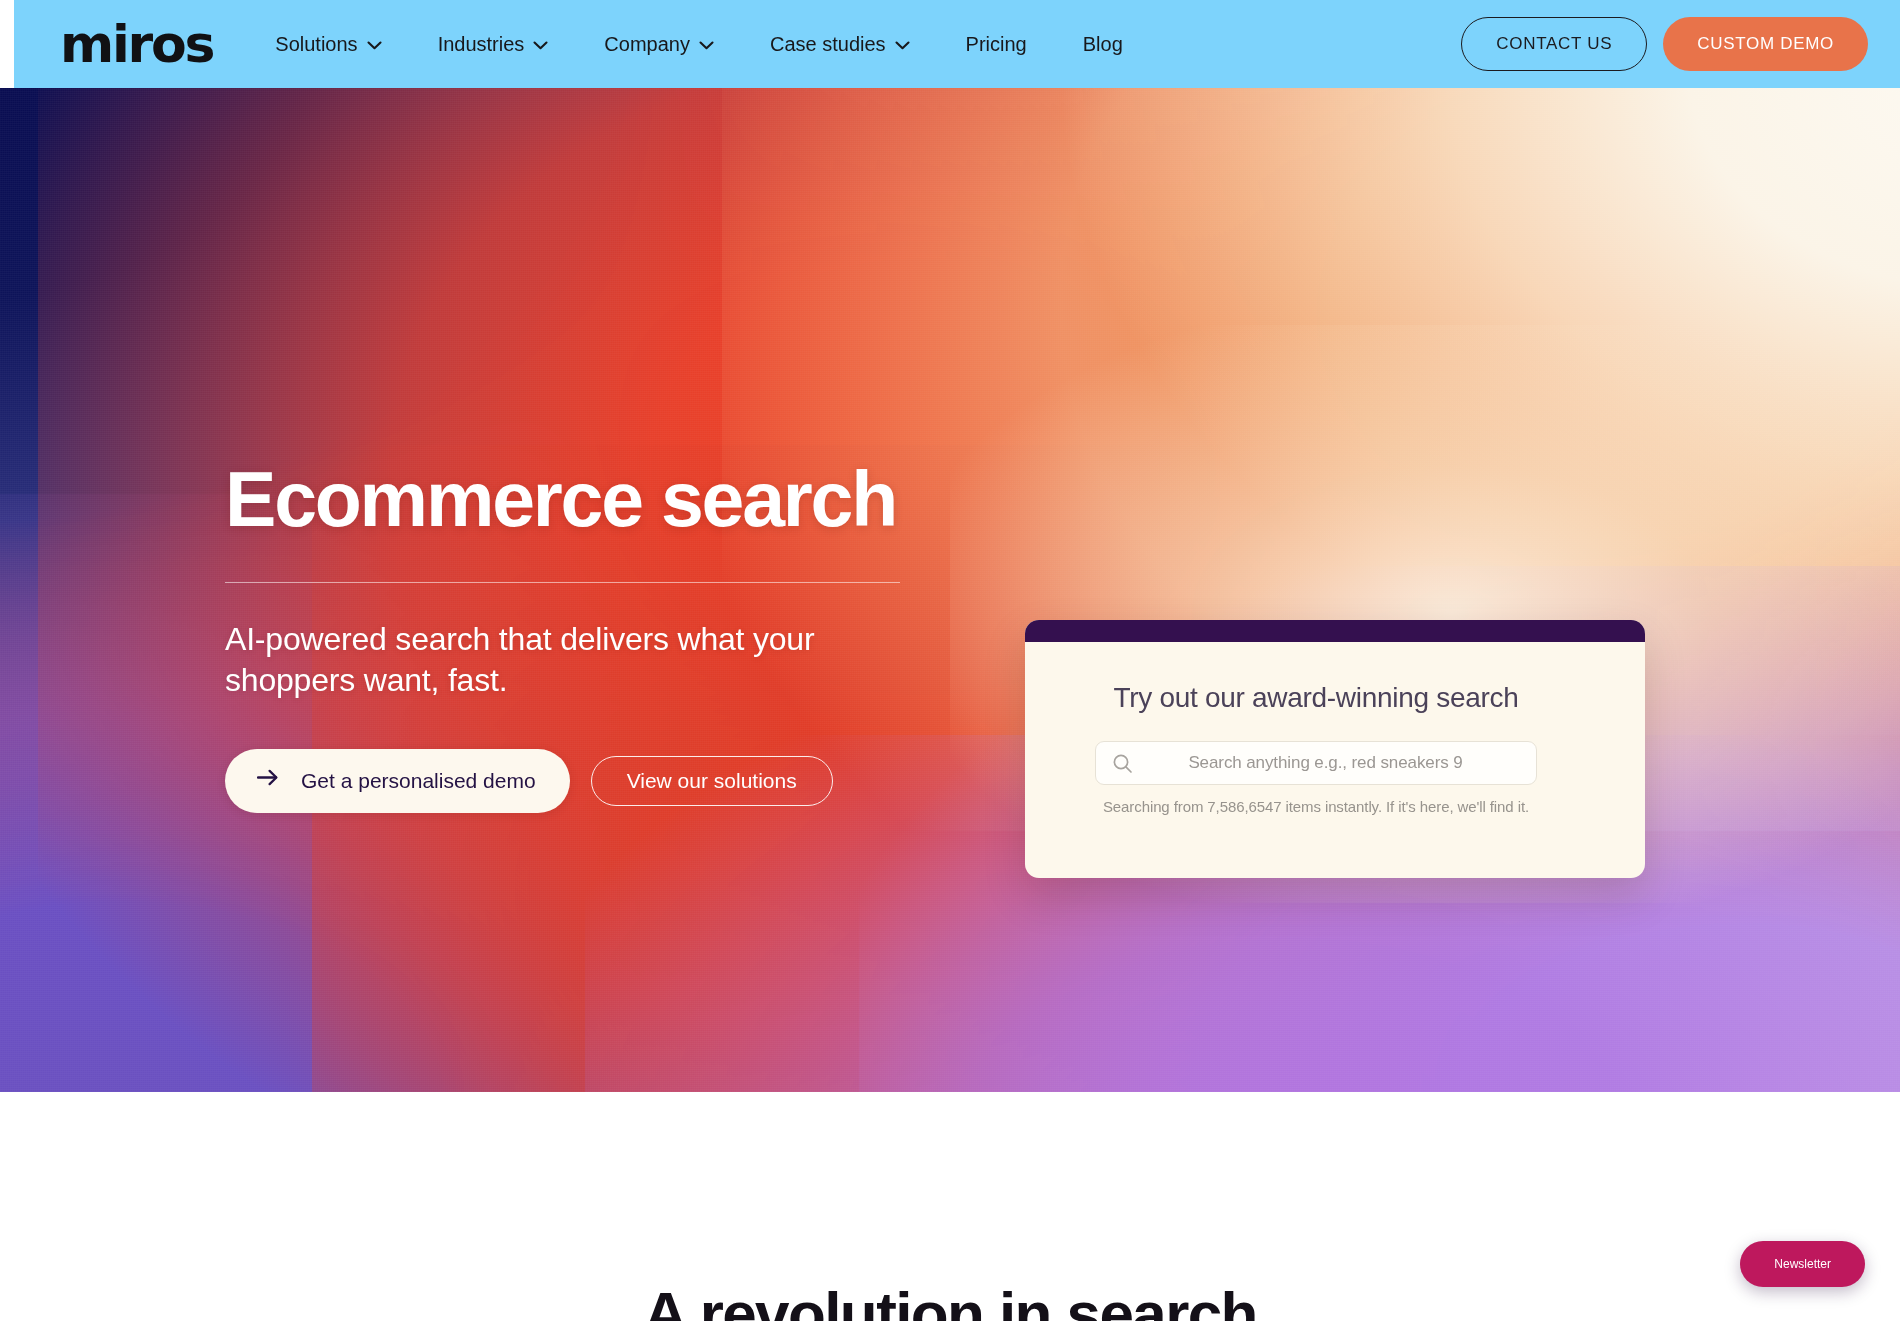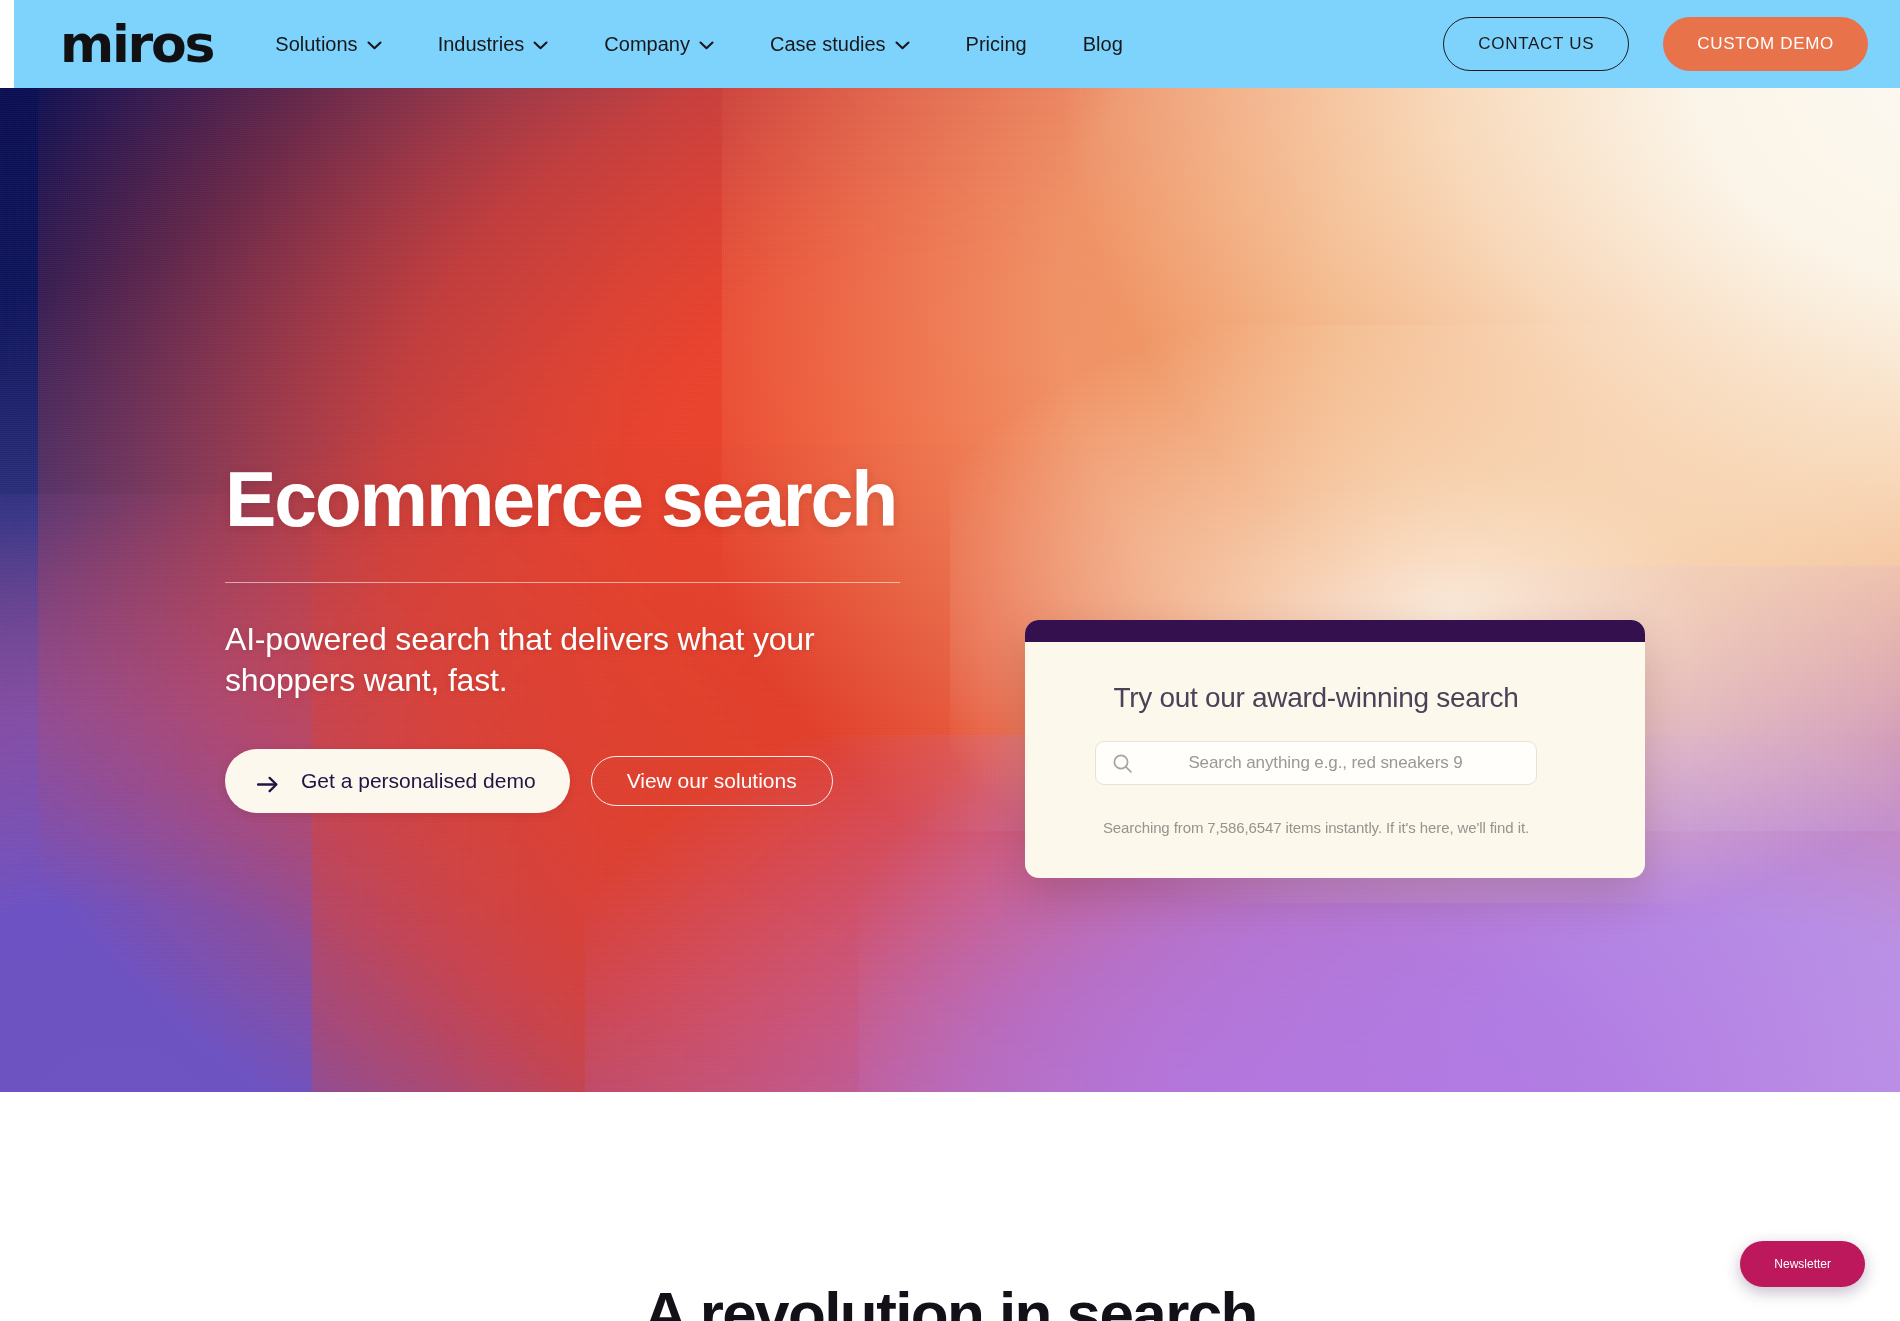--- a/index.html
+++ b/index.html
@@ -67,21 +67,21 @@
     height: 9px;
     position: relative;
     top: 1px;
   }
   .chev svg { display: block; }
 
   .nav-right {
     margin-left: auto;
     display: flex;
     align-items: center;
-    gap: 34px;
+    gap: 16px;
   }
 
   .btn-contact {
     border: 1.5px solid #1b1b1f;
     border-radius: 999px;
     background: transparent;
     color: #1b1b1f;
     font-size: 17px;
     letter-spacing: 0.7px;
     padding: 16px 34px;
@@ -232,21 +232,21 @@
 
   .hero-ctas {
     display: flex;
     align-items: center;
     gap: 21px;
     margin-top: 48px;
   }
 
   .btn-primary {
     display: inline-flex;
-    align-items: flex-end;
+    align-items: flex-start;
     gap: 22px;
     background: #fdf8ee;
     color: #241244;
     border: none;
     border-radius: 999px;
     font-size: 21px;
     font-family: "Liberation Sans", sans-serif;
     padding: 20px 34px 20px 32px;
     cursor: pointer;
     box-shadow: 0 2px 10px rgba(80,20,10,0.12);
@@ -309,21 +309,21 @@
   .search-ic { flex: 0 0 auto; display:block; }
   .search-ph {
     flex: 1;
     text-align: center;
     font-size: 17px;
     color: #9b9793;
     letter-spacing: -0.1px;
     padding-right: 22px;
   }
   .card-note {
-    margin-top: 34px;
+    margin-top: 13px;
     font-size: 15px;
     color: #97938d;
     letter-spacing: -0.1px;
   }
 
   
   .below {
     position: absolute;
     top: 1208px; left: 0;
     width: 1900px;

